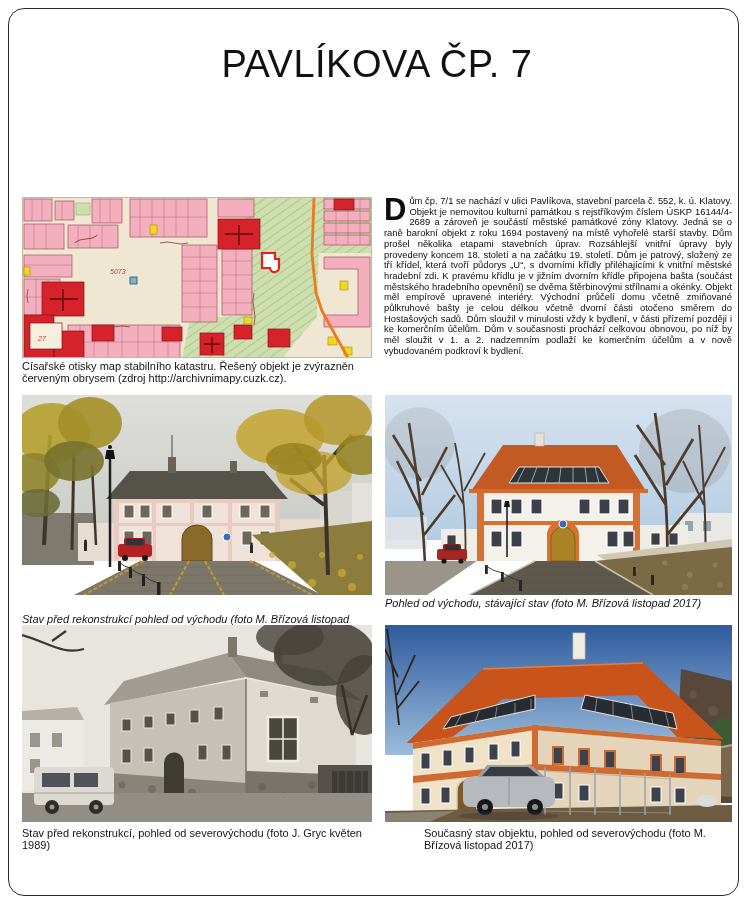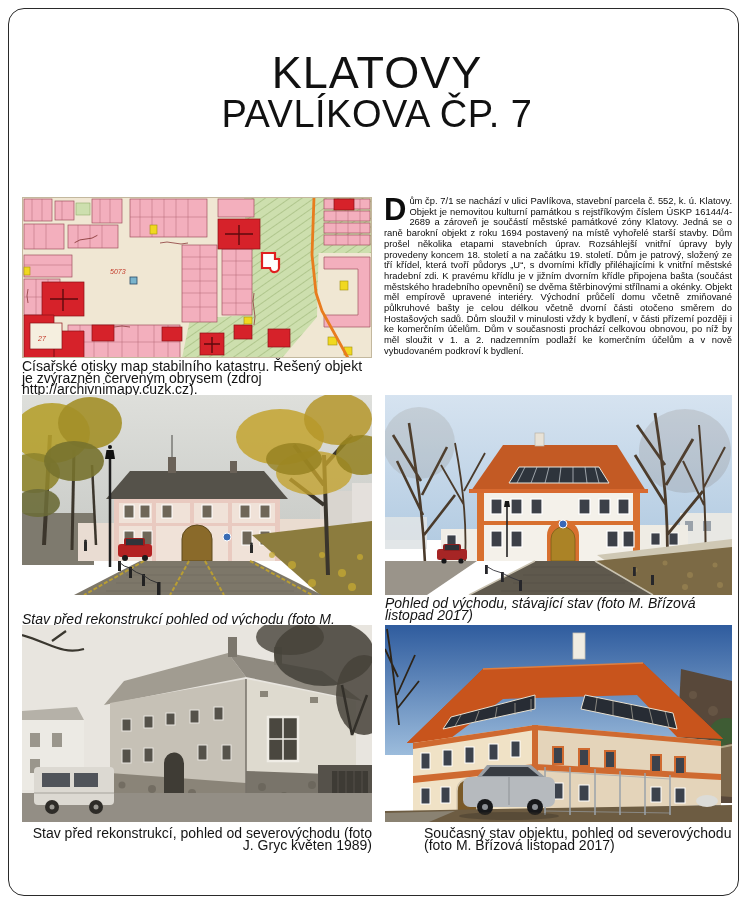--- a/index.html
+++ b/index.html
@@ -10,39 +10,38 @@
   .frame{
     position:absolute;left:8px;top:8px;width:729px;height:886px;
     border:1.6px solid #2a2a2a;border-radius:16px;pointer-events:none;
   }
   .titles{position:absolute;left:0;top:48px;width:754px;text-align:center;}
   .title-main{font-size:45px;line-height:50px;font-weight:400;letter-spacing:1px;}
   .title-sub{font-size:38px;line-height:33px;font-weight:400;letter-spacing:0.5px;}
   .fig{position:absolute;display:block;}
   .fig svg{display:block;}
   .caption{
-    position:absolute;font-size:14px;line-height:11.5px;color:#141414;text-align:left;
+    position:absolute;font-size:11px;line-height:11.5px;color:#141414;text-align:left;
   }
   .intro{
     position:absolute;left:384px;top:196px;width:348px;
     font-size:9.4px;line-height:10.7px;text-align:justify;color:#0d0d0d;
   }
   .dropcap{
     float:left;font-size:31px;line-height:26px;font-weight:700;
     padding:1px 3px 0 0;color:#0d0d0d;
   }
 </style>
 </head>
 <body>
 
 <div class="board">
   <div class="frame"></div>
 
   <div class="titles">
-    <div class="title-main">KLATOVY</div>
     <div class="title-sub">PAVLÍKOVA ČP. 7</div>
   </div>
 
   <div class="fig" style="left:22px;top:197px;">
     <svg width="350" height="161" viewBox="0 0 350 161">
       <defs>
         <pattern id="m-hatch" width="7" height="7" patternTransform="rotate(55)" patternUnits="userSpaceOnUse">
           <rect width="7" height="7" fill="#cddfae"></rect>
           <line x1="0" y1="0" x2="0" y2="7" stroke="#93ad6c" stroke-width="1"></line>
         </pattern>
@@ -425,21 +424,21 @@
         <rect x="52" y="148" width="24" height="14" fill="#50545a"></rect>
         <line x1="12" y1="168" x2="92" y2="168" stroke="#b8b5ae" stroke-width="1.5"></line>
         <circle cx="30" cy="182" r="7" fill="#2e2c28"></circle>
           <circle cx="30" cy="182" r="2.5" fill="#9a9892"></circle>
         <circle cx="74" cy="182" r="7" fill="#2e2c28"></circle>
           <circle cx="74" cy="182" r="2.5" fill="#9a9892"></circle>
       </g>
       <path d="M0,10 C28,18 40,30 62,24 M30,16 L44,6" stroke="#3a372f" stroke-width="2.2" fill="none"></path>
     </svg>
   </div>
-  <div class="caption" style="left:22px;top:828px;width:350px;text-align:right;">Stav před rekonstrukcí, pohled od severovýchodu (foto J. Gryc květen 1989)</div>
+  <div class="caption" style="left:22px;top:828px;width:350px;">Stav před rekonstrukcí, pohled od severovýchodu (foto J. Gryc květen 1989)</div>
 
   <div class="fig" style="left:385px;top:625px;">
     <svg width="347" height="197" viewBox="0 0 347 197">
       <defs>
         <linearGradient id="p4sky" x1="0" y1="0" x2="0" y2="1">
           <stop offset="0" stop-color="#2f5c9e"></stop>
             <stop offset="1" stop-color="#9cbcdc"></stop>
         </linearGradient>
       </defs>
       <rect width="347" height="130" fill="url(#p4sky)"></rect>

